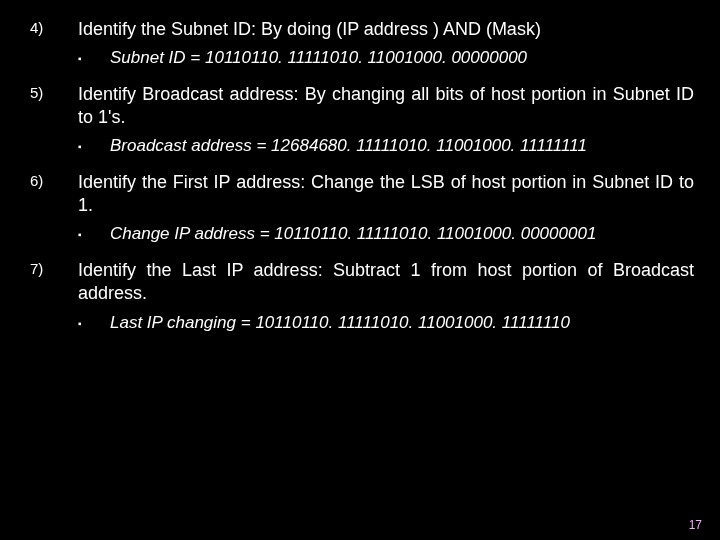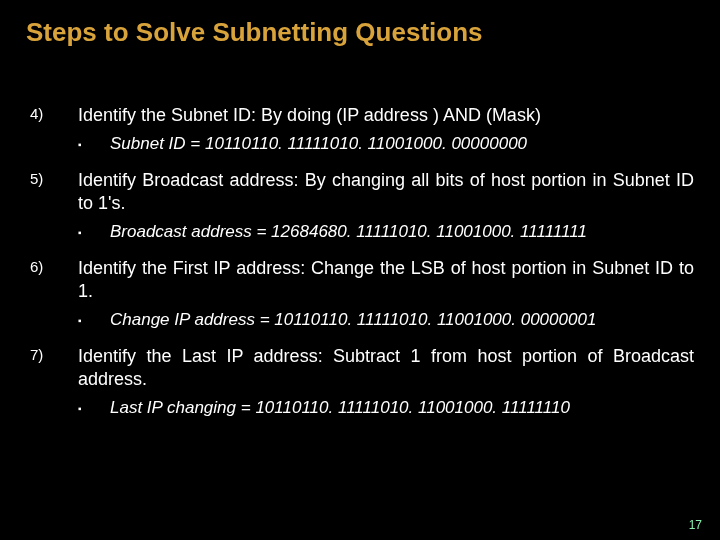--- a/index.html
+++ b/index.html
@@ -48,29 +48,28 @@
     flex: none;
     font-size: 10px;
     padding-top: 5px;
   }
   .sub .body { flex: 1; font-style: italic; }
   .pagenum {
     position: absolute;
     right: 18px;
     bottom: 8px;
     font-size: 12px;
-    color: #86efac;
+    color: #f0abfc;
   }
 </style>
 </head>
 <body>
 
 <div class="slide">
 
-  <h1 class="title">Steps to Solve Subnetting Questions</h1>
 
   <div class="content">
 
     <div class="step">
       <div class="num">4)</div>
       <div class="body">Identify the Subnet ID: By doing (IP address ) AND (Mask)</div>
     </div>
     <div class="sub">
       <div class="bullet">▪</div>
       <div class="body"><span>Subnet ID</span><span> = 10110110. 11111010. 11001000. 00000000</span></div>

